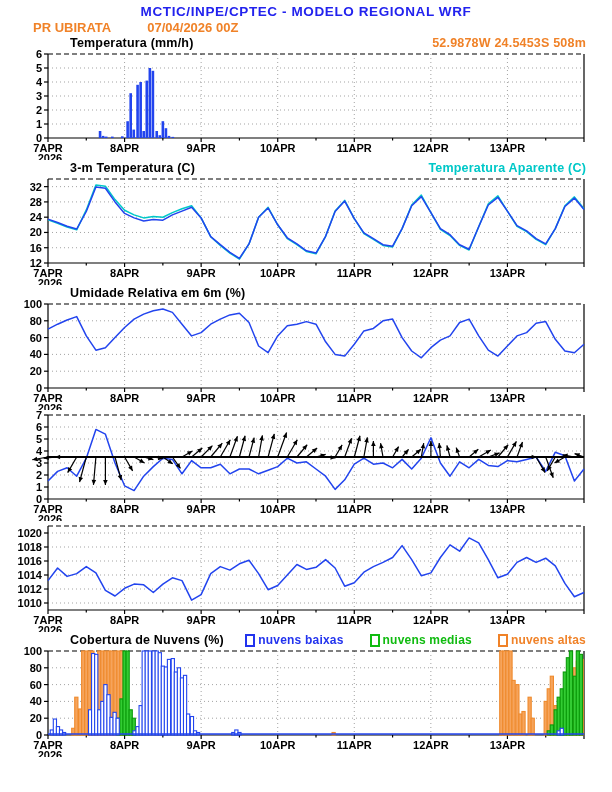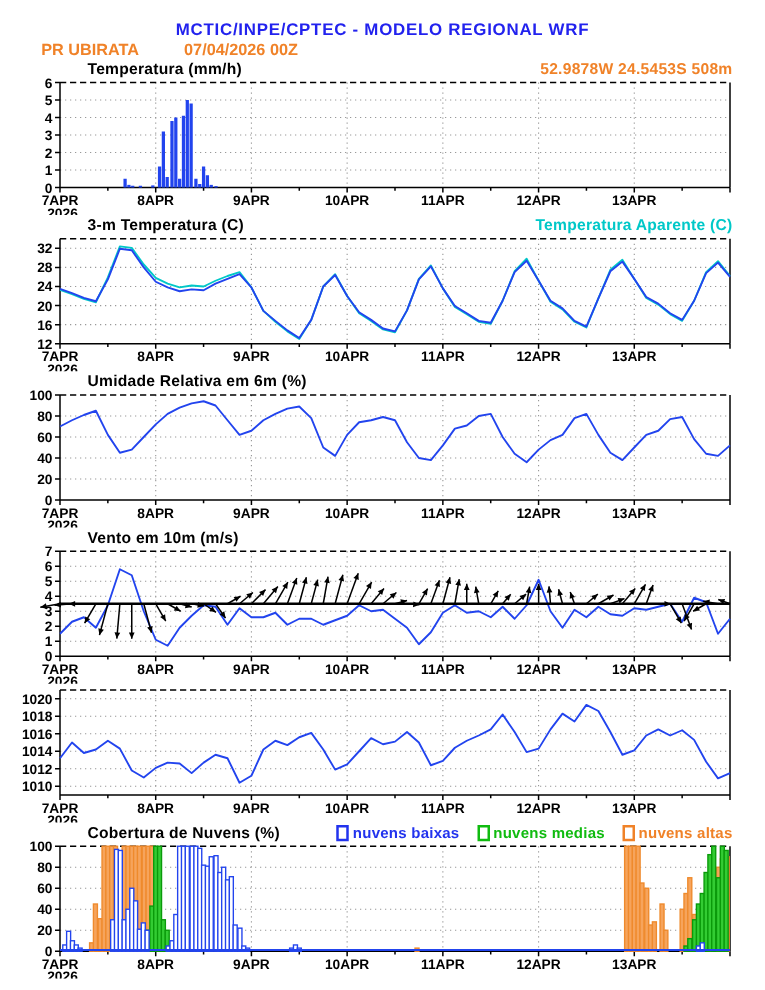--- a/index.html
+++ b/index.html
@@ -1,26 +1,26 @@
 <!DOCTYPE html>
 <html><head>
 <meta charset="utf-8">
 <style>
   html,body{margin:0;padding:0;background:#fff}
   body{width:612px;font-family:"Liberation Sans",sans-serif;font-weight:bold;color:#000}
-  .sheet{padding-top:16px}
+  .sheet{padding-top:4px}
   .hdr1{color:#2222ee;text-align:center;font-size:13.5px;letter-spacing:.6px;line-height:16px}
   .hdr2{color:#f08228;font-size:13px;line-height:15px;padding-left:33px}
   .hdr2 .run{margin-left:36px}
   .panel{margin-top:1px}
   .trow{display:flex;justify-content:space-between;align-items:flex-end;
         padding:0 26px 0 70px;font-size:12.5px;line-height:14px;height:14px;letter-spacing:.2px}
   .coords{color:#f08228}
   .aparente{color:#00c8c8}
-  .legend{display:flex;gap:14px;align-items:flex-end}
+  .legend{display:flex;gap:26px;align-items:flex-end}
   .leg{display:flex;align-items:center;gap:3px;font-size:12px;white-space:nowrap}
   .lbox{display:inline-block;width:6px;height:9px;border:2px solid #000;background:#fff}
   svg{display:block}
   svg text{font-weight:bold;fill:#000}
   .ylab{font-size:11px;text-anchor:end}
   .xlab{font-size:11px;text-anchor:middle}
   .grid{stroke:#999;stroke-width:.9;stroke-dasharray:1 3;fill:none}
   .ax{stroke:#000;stroke-width:1.2;fill:none}
   .axd{stroke:#000;stroke-width:1.2;fill:none;stroke-dasharray:5 3}
 </style>
@@ -227,23 +227,20 @@
         <line x1="507.42857142857144" x2="507.42857142857144" y1="88" y2="92" class="ax"></line>
         <line x1="545.7142857142858" x2="545.7142857142858" y1="88" y2="90.5" class="ax"></line>
         <text x="507.42857142857144" y="102" class="xlab">13APR</text>
         <line x1="584" x2="584" y1="88" y2="92" class="ax"></line>
         <text x="50" y="112" class="xlab">2026</text>
         <polyline points="48.0,29.2 57.6,24.2 67.1,20.0 76.7,16.6 86.3,35.9 95.9,50.2 105.4,47.7 115.0,37.6 124.6,27.5 134.1,19.1 143.7,14.1 153.3,10.7 162.9,9.0 172.4,12.4 182.0,24.2 191.6,35.9 201.1,32.6 210.7,24.2 220.3,19.1 229.9,14.9 239.4,13.2 249.0,22.5 258.6,46.0 268.1,52.7 277.7,35.9 287.3,25.8 296.9,24.2 306.4,21.6 316.0,24.2 325.6,41.8 335.1,54.4 344.7,56.1 354.3,44.3 363.9,30.9 373.4,28.4 383.0,20.8 392.6,19.1 402.1,37.6 411.7,51.0 421.3,57.8 430.9,47.7 440.4,40.1 450.0,35.9 459.6,22.5 469.1,19.1 478.7,35.9 488.3,50.2 497.9,56.1 507.4,46.0 517.0,35.9 526.6,32.6 536.1,23.3 545.7,21.6 555.3,39.3 564.9,51.0 574.4,52.7 584.0,44.3" fill="none" stroke="#2244ee" stroke-width="1.5" stroke-linejoin="round"></polyline>
       </svg>
   </div>
 
   <div class="panel">
-    <div class="trow">
-      <span>Vento em 10m (m/s)</span>
-    </div>
     <svg width="612" height="110">
         <line x1="124.57142857142857" x2="124.57142857142857" y1="4" y2="88" class="grid"></line>
         <line x1="201.14285714285714" x2="201.14285714285714" y1="4" y2="88" class="grid"></line>
         <line x1="277.7142857142857" x2="277.7142857142857" y1="4" y2="88" class="grid"></line>
         <line x1="354.2857142857143" x2="354.2857142857143" y1="4" y2="88" class="grid"></line>
         <line x1="430.85714285714283" x2="430.85714285714283" y1="4" y2="88" class="grid"></line>
         <line x1="507.42857142857144" x2="507.42857142857144" y1="4" y2="88" class="grid"></line>
         <line x1="44" x2="48" y1="88" y2="88" class="ax"></line>
         <text x="42" y="92" class="ylab">0</text>
         <line x1="48" x2="584" y1="76" y2="76" class="grid"></line>

